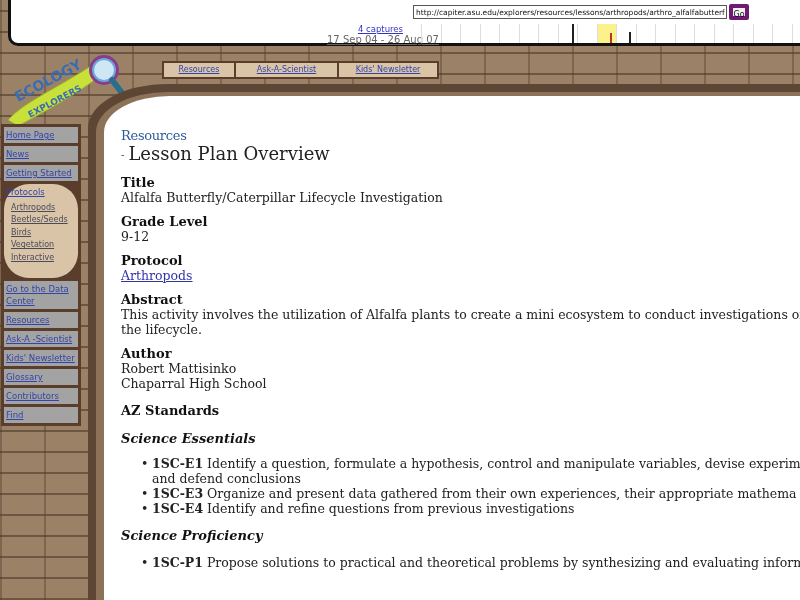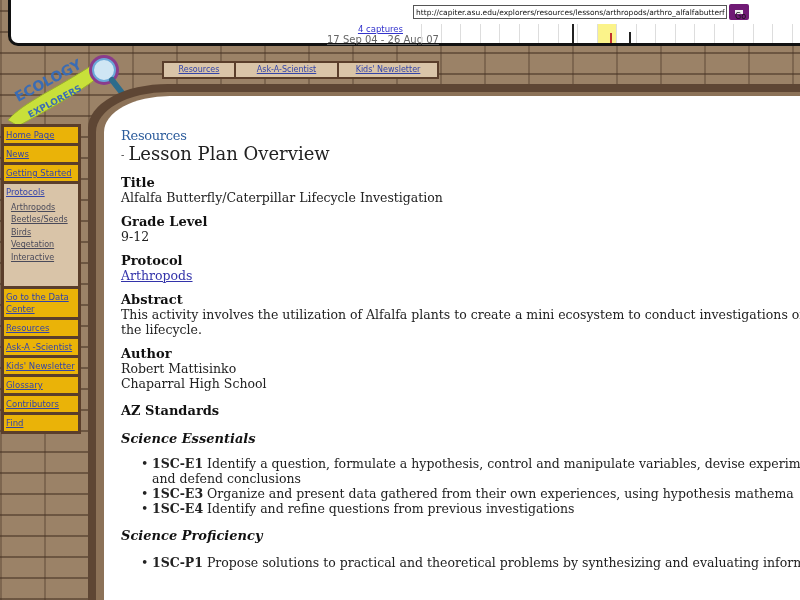--- a/index.html
+++ b/index.html
@@ -39,21 +39,21 @@
     .wb-captures a { font-size: 8.5px; color: #3333cc; text-decoration: underline; display: block; }
     .wb-captures .range { font-size: 10px; color: #666; display: block; margin-top: 0; white-space: nowrap; text-decoration: underline; }
     .wb-url {
       position: absolute; left: 402px; top: 5px; width: 314px; height: 14px;
       border: 1px solid #555; background: #fff;
       font-family: "DejaVu Sans", sans-serif; font-size: 7.5px; color: #111;
       padding: 1px 2px; white-space: nowrap; overflow: hidden; line-height: 11px;
     }
     .wb-go {
       position: absolute; left: 718px; top: 4px; width: 20px; height: 16px;
-      background: #f0f0f0; border: 6px solid #701a75; border-radius: 2px;
+      background: #f0f0f0; border: 4px solid #701a75; border-radius: 2px;
       font-family: "DejaVu Sans", sans-serif; font-size: 8px; text-align: center; line-height: 14px; color: #111;
     }
     .wb-timeline { position: absolute; left: 400px; top: 24px; width: 400px; height: 19px; }
     .wb-timeline .tick { position: absolute; top: 0; width: 1px; height: 19px; background: #ddd; }
     .wb-timeline .hl { position: absolute; top: 0; width: 20px; height: 19px; background: #fbf38a; }
     .wb-timeline .cap { position: absolute; bottom: 0; width: 2px; background: #222; }
 
     
     .site-logo { position: absolute; left: 4px; top: 50px; width: 128px; height: 76px; }
 
@@ -101,25 +101,25 @@
     .std-list li::before { content: "•"; position: absolute; left: 0; top: 0; }
     .std-list b { font-weight: bold; }
     .std-list.short li { white-space: nowrap; }
 
     
     .sidebar {
       position: absolute; left: 1px; top: 124px; width: 80px;
       border: 3px solid #5a3e2b; border-bottom: none; background: #5a3e2b;
     }
     .side-item {
-      display: block; background: #eab308; margin-bottom: 3px;
+      display: block; background: #a3a3a3; margin-bottom: 3px;
       font-family: "DejaVu Sans", sans-serif; font-size: 8.5px; line-height: 12px;
       padding: 2px 2px 2px 2px; color: #3344aa; text-decoration: underline;
     }
-    .side-group { background: #d9c4a8; margin-bottom: 3px; padding: 2px 2px 10px 2px; }
+    .side-group { background: #d9c4a8; margin-bottom: 3px; padding: 2px 2px 2px 2px; border-radius: 25px; }
     .side-group .side-head {
       display: block; font-family: "DejaVu Sans", sans-serif; font-size: 8.5px; line-height: 12px;
       color: #3344aa; text-decoration: underline; margin-bottom: 4px;
     }
     .side-group .side-sub {
       display: block; font-family: "DejaVu Sans", sans-serif; font-size: 8px; line-height: 12.4px;
       color: #4a4a5a; text-decoration: underline; padding-left: 5px;
     }
     .side-spacer { height: 12px; }
   </style>
@@ -197,21 +197,21 @@
 
     <div class="field-label">Author</div>
     <div class="field-value">Robert Mattisinko</div>
     <div class="field-value">Chaparral High School</div>
 
     <div class="field-label" style="margin-top:12px">AZ Standards</div>
 
     <div class="sub-heading">Science Essentials</div>
     <ul class="std-list">
       <li><b>1SC-E1</b> <span>Identify a question, formulate a hypothesis, control and manipulate variables, devise experim</span><br><span>and defend conclusions</span></li>
-      <li style="white-space:nowrap"><b>1SC-E3</b> <span>Organize and present data gathered from their own experiences, using hypothesis mathema</span></li>
+      <li style="white-space:nowrap"><b>1SC-E3</b> <span>Organize and present data gathered from their own experiences, their appropriate mathema</span></li>
       <li style="white-space:nowrap"><b>1SC-E4</b> <span>Identify and refine questions from previous investigations</span></li>
     </ul>
 
     <div class="sub-heading" style="margin-top:12px">Science Proficiency</div>
     <ul class="std-list short" style="margin-top:12px">
       <li><b>1SC-P1</b> <span>Propose solutions to practical and theoretical problems by synthesizing and evaluating inform</span></li>
     </ul>
   </div>
 </div>
 

